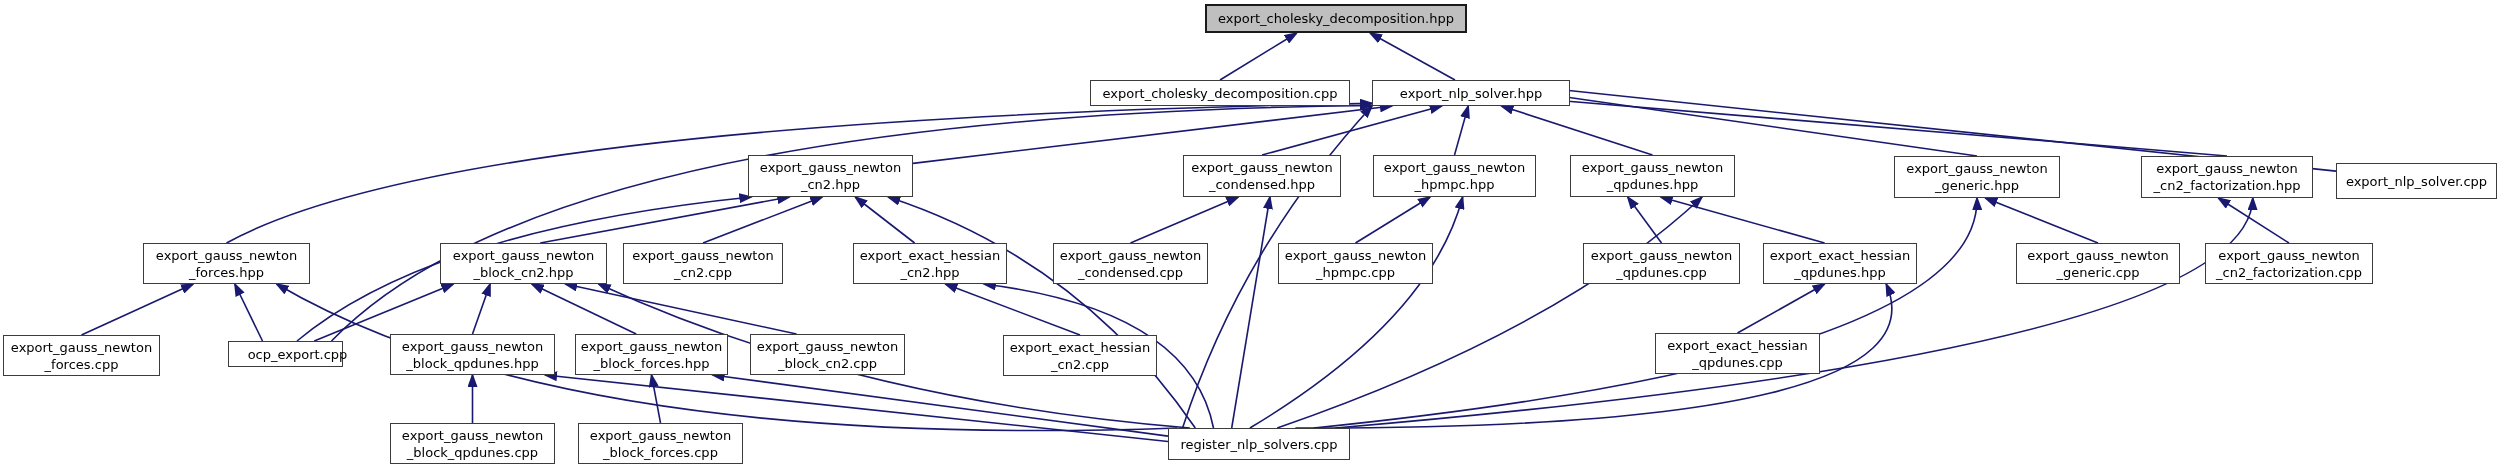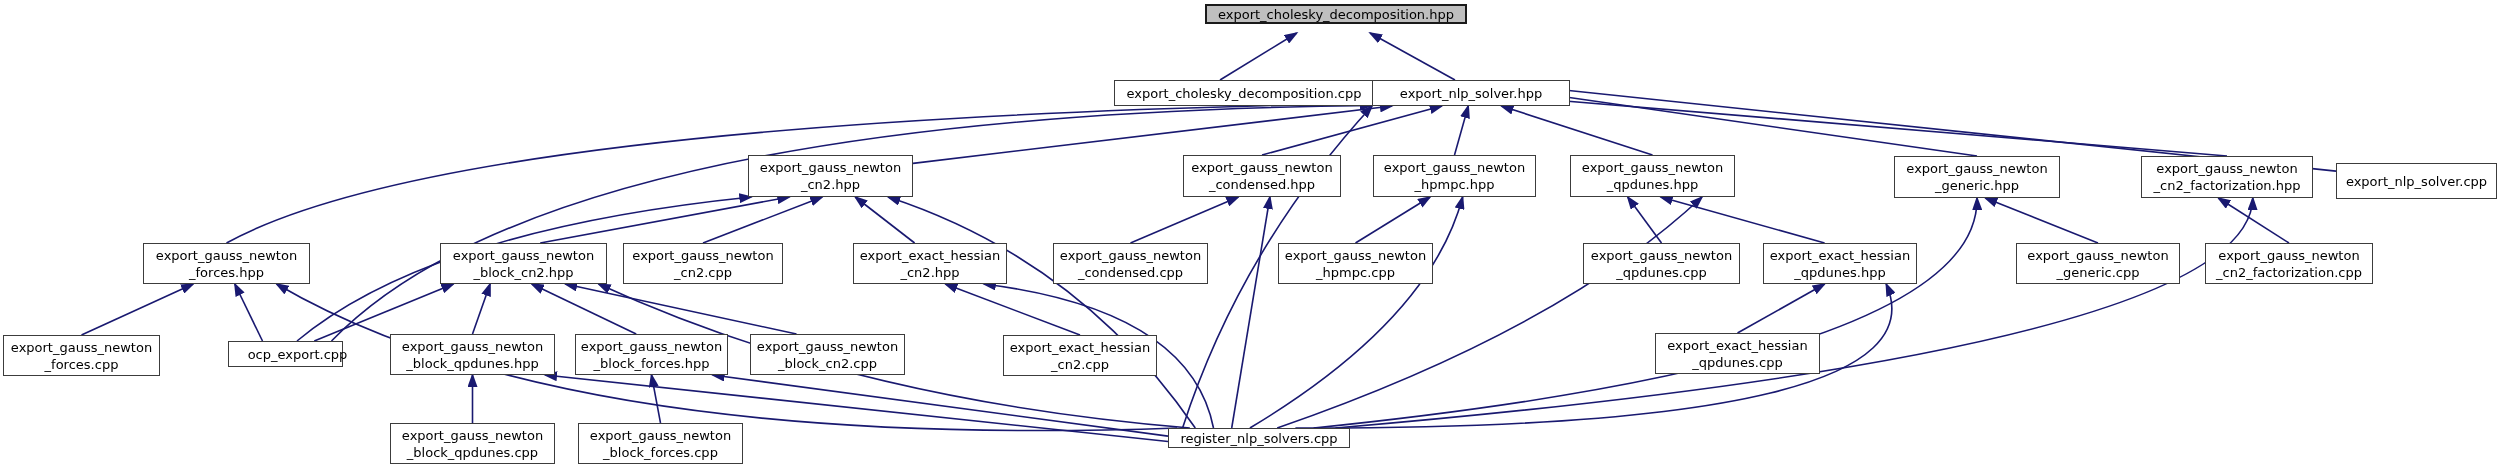--- a/index.html
+++ b/index.html
@@ -79,24 +79,24 @@
       <path d="M1824.6,243 L1660.75,197" fill="none" stroke="#191970" stroke-width="1.6" marker-end="url(#arrow)"></path>
       <path d="M1277.2,428 Q1560,330 1702,197" fill="none" stroke="#191970" stroke-width="1.6" marker-end="url(#arrow)"></path>
       <path d="M1737.5,333 L1824.6,284" fill="none" stroke="#191970" stroke-width="1.6" marker-end="url(#arrow)"></path>
       <path d="M1295.4,428 Q1950,430 1886.2,284" fill="none" stroke="#191970" stroke-width="1.6" marker-end="url(#arrow)"></path>
       <path d="M2098,243 L1985.3,198" fill="none" stroke="#191970" stroke-width="1.6" marker-end="url(#arrow)"></path>
       <path d="M1313.6,428 Q1980,360 1977,198" fill="none" stroke="#191970" stroke-width="1.6" marker-end="url(#arrow)"></path>
       <path d="M2289,243 L2218.4,198" fill="none" stroke="#191970" stroke-width="1.6" marker-end="url(#arrow)"></path>
       <path d="M1335.44,428 Q2250,350 2252.8,198" fill="none" stroke="#191970" stroke-width="1.6" marker-end="url(#arrow)"></path>
     </svg>
   <div id="nodes">
-      <div class="node current" style="left: 1205px; top: 4px; width: 262px; height: 20px;">
+      <div class="node current" style="left: 1205px; top: 4px; width: 262px; height: 29px;">
         <div class="ln">export_cholesky_decomposition.hpp</div>
       </div>
-      <div class="node" style="left: 1090px; top: 80px; width: 260px; height: 26px; margin-left: 24px;">
+      <div class="node" style="left: 1090px; top: 80px; width: 260px; height: 26px;">
         <div class="ln">export_cholesky_decomposition.cpp</div>
       </div>
       <div class="node" style="left: 1372px; top: 80px; width: 198px; height: 26px;">
         <div class="ln">export_nlp_solver.hpp</div>
       </div>
       <div class="node" style="left: 748px; top: 155px; width: 165px; height: 42px;">
         <div class="ln">export_gauss_newton</div>
         <div class="ln">_cn2.hpp</div>
       </div>
       <div class="node" style="left: 1183px; top: 155px; width: 158px; height: 42px;">
@@ -190,17 +190,17 @@
         <div class="ln">_qpdunes.cpp</div>
       </div>
       <div class="node" style="left: 390px; top: 423px; width: 165px; height: 41px;">
         <div class="ln">export_gauss_newton</div>
         <div class="ln">_block_qpdunes.cpp</div>
       </div>
       <div class="node" style="left: 578px; top: 423px; width: 165px; height: 41px;">
         <div class="ln">export_gauss_newton</div>
         <div class="ln">_block_forces.cpp</div>
       </div>
-      <div class="node" style="left: 1168px; top: 428px; width: 182px; height: 20px;">
+      <div class="node" style="left: 1168px; top: 428px; width: 182px; height: 32px;">
         <div class="ln">register_nlp_solvers.cpp</div>
       </div>
     </div>
 </div>
 
 </body></html>

